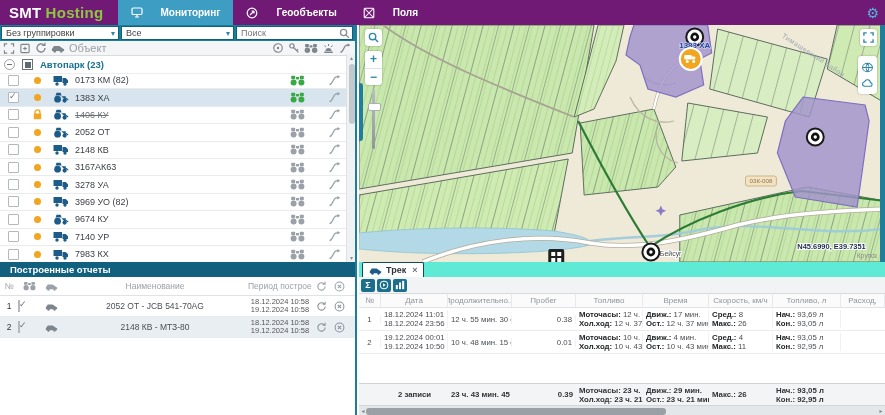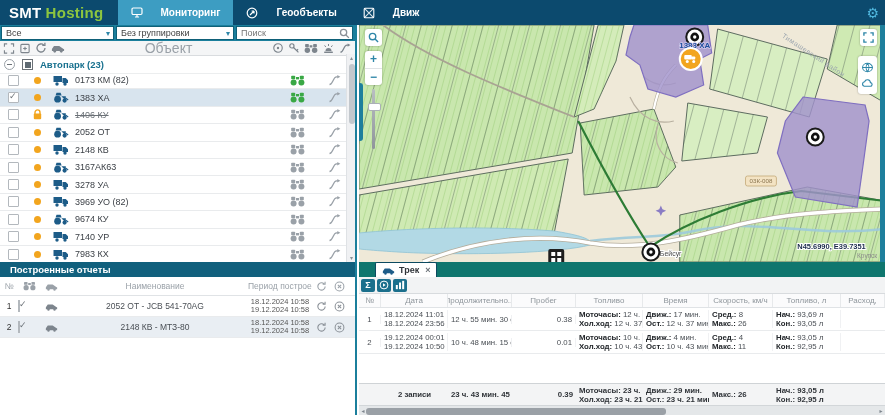--- a/index.html
+++ b/index.html
@@ -1,37 +1,37 @@
 <!DOCTYPE html>
 <html><head>
 <meta charset="utf-8">
 <style>
   html,body{margin:0;padding:0;background:#d9dde0}
   .app{position:relative;width:885px;height:415px;overflow:hidden;background:#fff;
        font-family:"Liberation Sans",sans-serif;font-size:10px;color:#333;-webkit-font-smoothing:antialiased}
   
-  .topbar{position:absolute;left:0;top:0;right:0;height:25px;background:#0c4a6e;display:flex;align-items:stretch}
+  .topbar{position:absolute;left:0;top:0;right:0;height:25px;background:#701a75;display:flex;align-items:stretch}
   .brand{display:flex;align-items:center;gap:4px;padding:0 14px 0 9px;font-size:15px;letter-spacing:.3px}
   .brand .smt{color:#fff;font-weight:bold}
   .brand .hosting{color:#8dc63f;font-weight:bold}
   .tab{display:flex;align-items:center;gap:18px;padding:0 13px;color:#fff;font-weight:bold;font-size:10px;cursor:pointer}
   .tab.active{background:#3d9dc2}
   .gear{position:absolute;right:6px;top:0;height:25px;display:flex;align-items:center;color:#4fb6dd;font-size:14px}
   .gear::after{content:"\2699"}
   
   .lp{position:absolute;left:0;top:25px;width:357px;height:237px;background:#fff;border-right:2px solid #1b7f9c;box-sizing:border-box}
   .filters{height:16px;background:#1b7f9c;display:flex;gap:2px;padding:1px 2px 1px 1px;box-sizing:border-box}
   .fctrl{background:#fff;border:1px solid #0f6078;display:flex;align-items:center;padding:0 4px;font-size:9px;color:#444;box-sizing:border-box;position:relative}
   .fctrl.dd::after{content:"\25BE";position:absolute;right:3px;color:#2e86a8;font-size:8px}
   .f1{width:113px}.f2{width:118px}.f3{flex:1}
   .f3 input{border:0;outline:0;width:100%;font-size:9px;font-family:inherit;color:#555;padding:0}
   .f3 .mag{position:absolute;right:2px;top:1px}
   
   .ltoolbar{height:14px;background:#f4f5f6;border-bottom:1px solid #d9dcdf;display:flex;align-items:center;padding:0 3px;gap:4px}
-  .ltoolbar .obj{flex:1;text-align:center;color:#9aa1a8;font-size:14px}
+  .ltoolbar .obj{flex:1;text-align:left;color:#9aa1a8;font-size:11px}
   .ic{display:inline-flex;align-items:center;justify-content:center;line-height:0}
   
   .grp{height:17px;display:flex;align-items:center;gap:7px;padding-left:4px;border-bottom:1px solid #eceeef;color:#17708e;font-weight:bold;font-size:9.5px}
   .grp .minus{width:9px;height:9px;border:1px solid #9aa1a8;border-radius:50%;position:relative}
   .grp .minus::after{content:"";position:absolute;left:2px;right:2px;top:3.5px;height:1px;background:#6b7177}
   .grp .gchk{width:9px;height:9px;border:1px solid #6b7177;background:#fff;position:relative}
   .grp .gchk::after{content:"";position:absolute;inset:1.5px;background:#5f6a72}
   
   .vlist{position:absolute;left:0;top:47px;right:9px;bottom:0;overflow:hidden}
   .vrow{display:flex;align-items:center;height:17.4px;box-sizing:border-box;border-bottom:1px solid #e9ebed;padding-left:8px}
@@ -72,21 +72,21 @@
   .zoombox{position:absolute;left:6px;top:26px;width:17px;height:34px;background:#fff;border-radius:3px;box-shadow:0 0 2px rgba(0,0,0,.35);display:flex;flex-direction:column}
   .zoombox>div{flex:1;display:flex;align-items:center;justify-content:center;color:#2e86a8;font-weight:bold;font-size:12px}
   .zoombox .zin{border-bottom:1px solid #e0e3e6}
   .zslider{position:absolute;left:13px;top:64px;width:3px;height:60px;background:linear-gradient(#b9bec2,#8f959b);border-radius:2px}
   .zhandle{position:absolute;left:9px;top:78px;width:11px;height:6px;background:#fff;border:1px solid #aab0b5;border-radius:2px}
   .layerbox{position:absolute;right:8px;top:31px;width:19px;height:38px;background:#fff;border-radius:3px;box-shadow:0 0 2px rgba(0,0,0,.35);display:flex;flex-direction:column;align-items:center;justify-content:space-evenly}
   .map .rbar{position:absolute;right:0;top:0;bottom:0;width:5px;background:#1e7f9c}
   .map .lhandle{position:absolute;left:0;top:58px;width:4px;height:58px;background:#1e7f9c;border-radius:0 3px 3px 0}
   
   .tp{position:absolute;left:359px;top:262px;width:526px;height:153px;background:#fff;overflow:hidden}
-  .tp-tabs{height:15px;background:#0f766e;display:flex;align-items:center;padding-left:16px}
+  .tp-tabs{height:15px;background:#5eead4;display:flex;align-items:center;padding-left:3px}
   .tp-tab{background:#fff;border:1px solid #0c4a60;border-bottom:none;height:14px;display:flex;align-items:center;gap:4px;padding:0 6px;border-radius:2px 2px 0 0;font-weight:bold;color:#2f3338;font-size:9px}
   .tp-tab .x{color:#6b7177;font-weight:bold;font-size:9px;margin-left:2px}
   .tp-toolbar{height:16px;background:#f2f3f4;border-bottom:1px solid #d8dbde;display:flex;align-items:center;gap:2px;padding-left:2px}
   .tbtn{width:14px;height:13px;background:#1b6f8c;color:#fff;border-radius:2px;display:flex;align-items:center;justify-content:center;font-size:9px;font-weight:bold}
   .tbtn.sigma::after{content:"\03A3"}
   .tgrid{display:grid;grid-template-columns:22px 67px 64px 64px 67px 66px 64px 68px 1fr}
   .tp-cols{height:13px;border-bottom:1px solid #e0e3e6;background:#fbfbfc;color:#8f969c;font-size:8px;align-items:center}
   .tp-cols>div{text-align:center;border-right:1px solid #e7e9eb;overflow:hidden;white-space:nowrap;height:100%;display:flex;align-items:center;justify-content:center}
   .trow{height:22px;border-bottom:1px solid #e9ebed;font-size:7.8px;color:#4a4f55;align-items:center}
   .trow>div{border-right:1px solid #f0f1f3;padding:0 3px;overflow:hidden;white-space:nowrap;line-height:9px;box-sizing:border-box}
@@ -129,32 +129,32 @@
         </span>
       <span>Геообъекты</span>
     </div>
     <div class="tab">
       <span class="ic">
           <svg width="12" height="12" viewBox="0 0 12 12" fill="none" stroke="#fff" stroke-width="1.1">
             <rect x="1.2" y="1.2" width="9.6" height="9.6" rx="1"></rect>
             <path d="M1.2 1.2l9.6 9.6M10.8 1.2L1.2 10.8" opacity=".85"></path>
           </svg>
         </span>
-      <span>Движ</span>
+      <span>Поля</span>
     </div>
     <div class="gear"></div>
   </div>
 
   <div class="lp">
     <div class="filters">
+      <div class="fctrl dd f2">
+          <span>Без группировки</span>
+        </div>
       <div class="fctrl dd f1">
           <span>Все</span>
-        </div>
-      <div class="fctrl dd f2">
-          <span>Без группировки</span>
         </div>
       <div class="fctrl f3">
         <input placeholder="Поиск" style="">
         <span class="mag ic">
             <svg width="11" height="11" viewBox="0 0 12 12" fill="none" stroke="#8a9097" stroke-width="1.4">
               <circle cx="5" cy="5" r="3.4"></circle>
               <path d="M7.6 7.6L10.8 10.8"></path>
             </svg>
           </span>
       </div>

